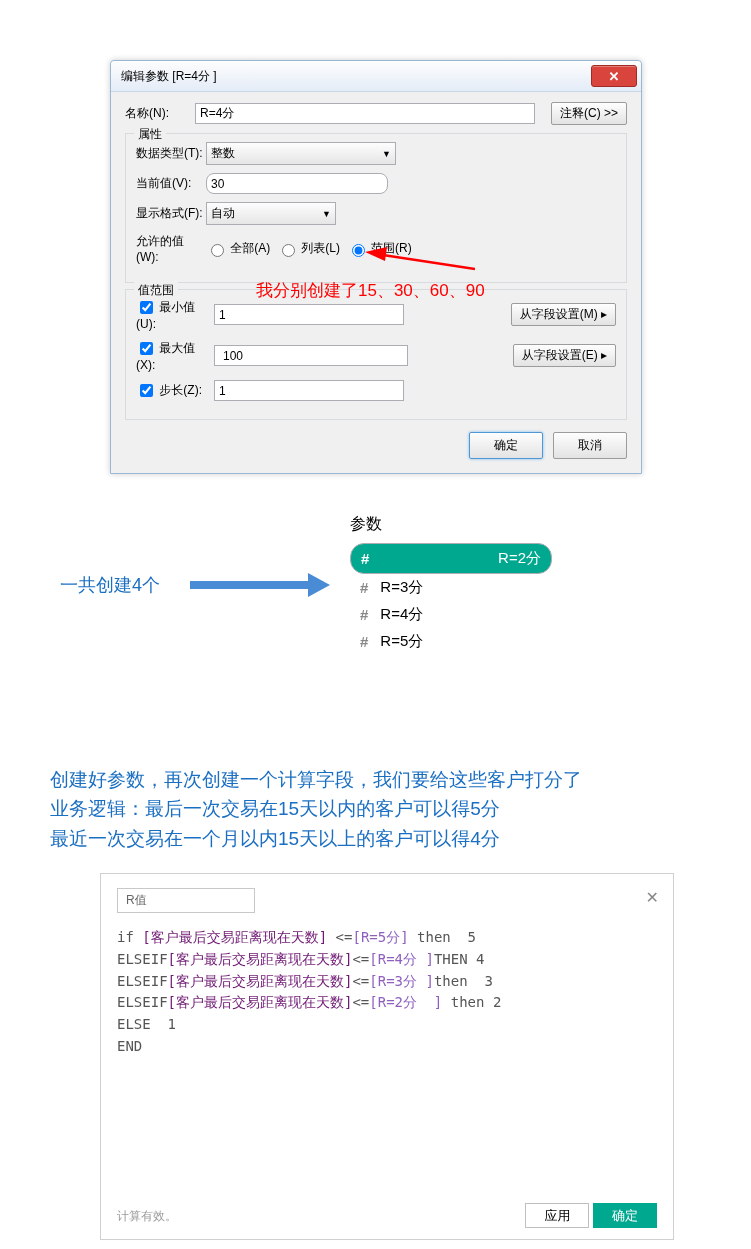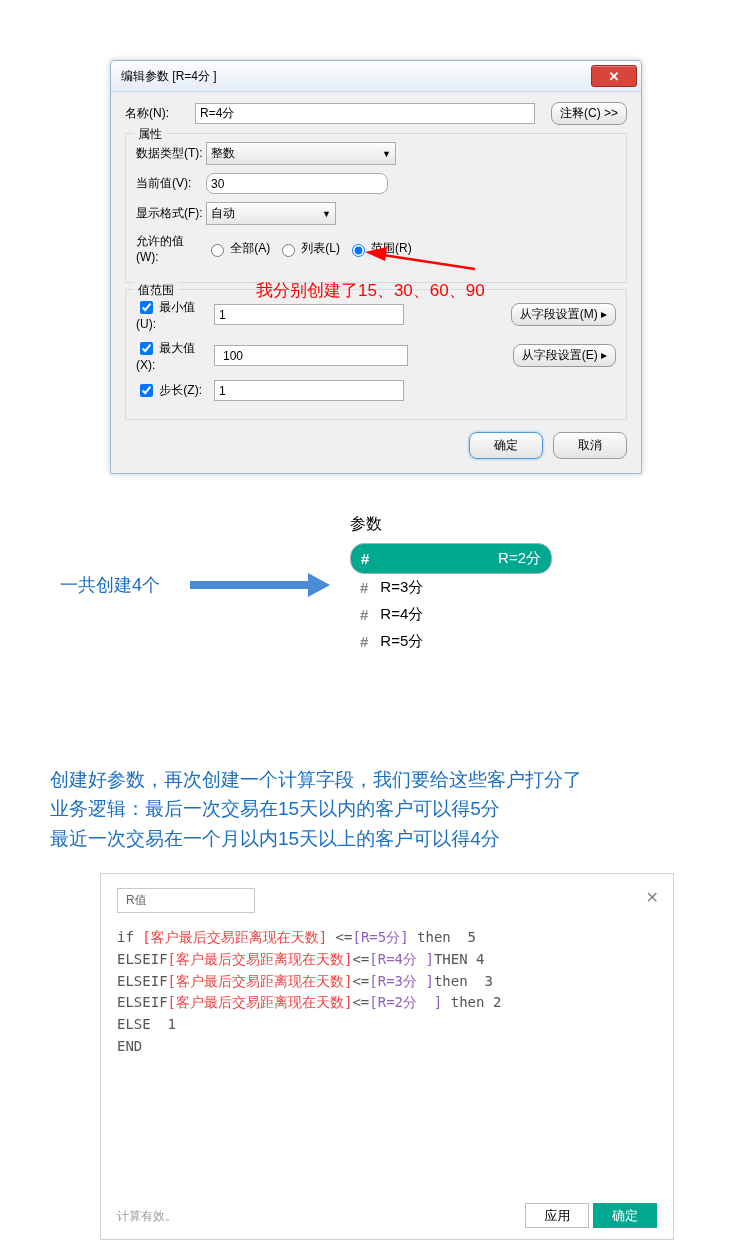--- a/index.html
+++ b/index.html
@@ -8,21 +8,21 @@
 .dialog{width:530px;margin:40px auto 0 110px;border:1px solid #9bb7d6;border-radius:4px 4px 0 0;background:#f0f0f0;box-shadow:0 0 6px rgba(0,0,0,.2)}
 .titlebar{height:30px;display:flex;align-items:center;justify-content:space-between;padding:0 4px 0 10px;background:linear-gradient(#fdfdfd,#e4ecf7);border-bottom:1px solid #c9d7e8;border-radius:4px 4px 0 0}
 .titlebar .t{font-size:12px}
 .closebtn{width:44px;height:20px;background:#d9453d;border:1px solid #a02b25;border-radius:3px;display:flex;align-items:center;justify-content:center;color:#fff;font-size:13px;font-weight:bold;box-shadow:inset 0 1px 0 rgba(255,255,255,.3)}
 .body{padding:10px 14px 14px}
 .row{display:flex;align-items:center;margin-bottom:8px;font-size:12px}
 .lab{width:70px;text-align:left}
 .inpt{border:1px solid #abadb3;background:#fff;height:19px;padding:0 4px;font-size:12px}
 .sel{border:1px solid #abadb3;background:linear-gradient(#fdfdfd,#e6e6e6);height:21px;width:180px;display:inline-flex;align-items:center;justify-content:space-between;padding:0 4px;font-size:12px}
 .tri{font-size:9px}
-.btn{border:1px solid #9c9c9c;background:linear-gradient(#fefefe,#e3e3e3);padding:2px 8px;font-size:12px;border-radius:8px;display:inline-block}
+.btn{border:1px solid #9c9c9c;background:linear-gradient(#fefefe,#e3e3e3);padding:2px 8px;font-size:12px;border-radius:2px;display:inline-block}
 .btn.primary{border-color:#4f98d6;box-shadow:0 0 3px #7cb8ea}
 .fieldset{border:1px solid #d6dbe0;margin:4px 0 6px;padding:8px 10px 10px;position:relative}
 .fieldset .legend{position:absolute;top:-8px;left:8px;background:#f0f0f0;padding:0 4px;font-size:12px}
 .radio,.checkbox{margin-right:3px;vertical-align:middle}
 .btnrow{display:flex;justify-content:flex-end;gap:10px;padding:6px 0 0}
 
 .arrowwrap{position:relative;height:0}
 .redarrow{position:absolute;left:365px;top:-227px;width:110px;height:30px}
 .redtext{position:absolute;left:256px;top:-195px;color:#ff0000;font-size:17px}
 
@@ -36,21 +36,21 @@
 .pitem.sel{background:#00a88f;color:#fff;border-radius:14px}
 .pitem.sel .hash{color:#fff}
 
 .para{margin:110px 50px 20px 50px;color:#1b6fc2;font-size:19px;line-height:1.55}
 
 .editor{margin:14px 0 0 100px;width:540px;border:1px solid #d0d0d0;background:#fff;padding:14px 16px;position:relative}
 .ename{border:1px solid #c8c8c8;padding:3px 8px;width:120px;font-size:12px;color:#666;margin-bottom:14px;display:inline-block}
 .xclose{position:absolute;right:14px;top:14px;color:#888;font-size:16px}
 .code{font-family:"Microsoft YaHei",Consolas,monospace;font-size:14px;line-height:1.55;white-space:pre;min-height:240px}
 .c-k{color:#555}
-.c-f{color:#ef4444}
+.c-f{color:#701a75}
 .c-p{color:#8e5fbf}
 .efoot{display:flex;align-items:center;justify-content:space-between;margin-top:40px}
 .valid{color:#9a9a9a;font-size:12px}
 .ebtn{border:1px solid #bfbfbf;padding:4px 18px;font-size:13px;background:#fff}
 .ebtn.ok{background:#00a88f;border-color:#00a88f;color:#fff}
 
 svg{display:block}
 </style>
 </head>
 <body>

